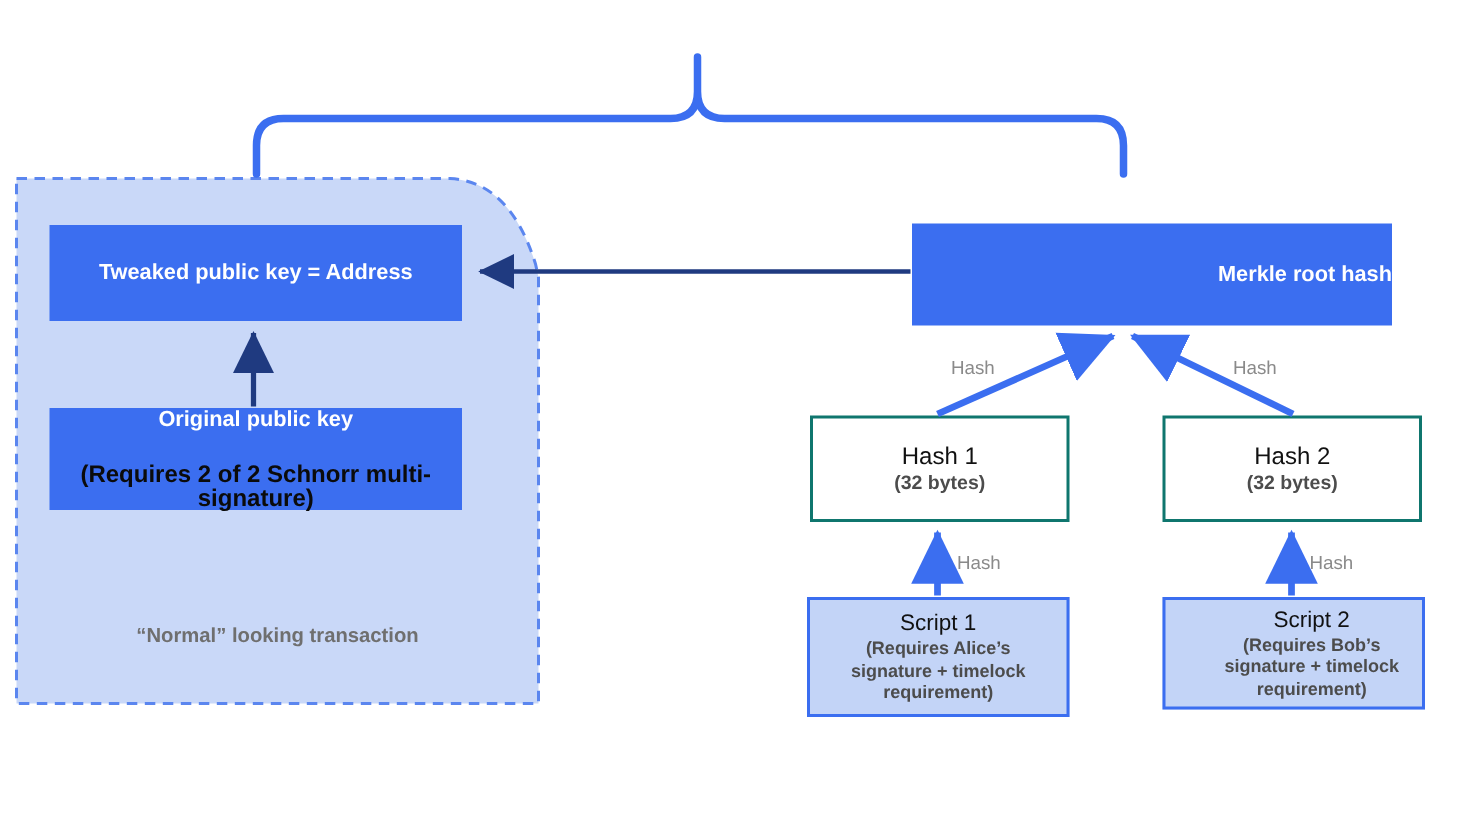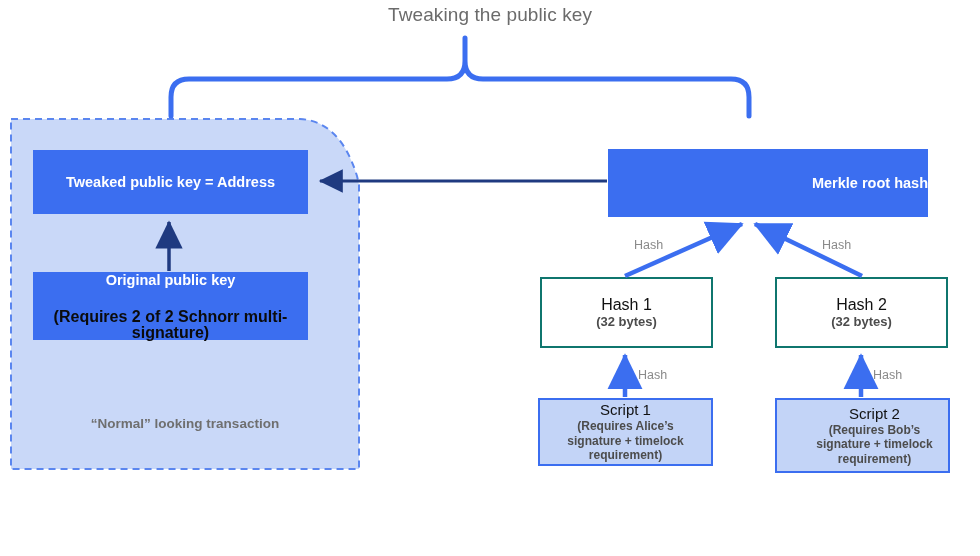--- a/index.html
+++ b/index.html
@@ -45,38 +45,37 @@
 
   
   .box-hash{background:#ffffff;border:2px solid #0f766e;}
   #hash1-box{left:540px;top:277px;width:173px;height:71px;}
   #hash2-box{left:775px;top:277px;width:173px;height:71px;}
   .box-hash .l1{font-size:16px;color:#111111;line-height:19px;}
   .box-hash .l2{font-size:13px;font-weight:bold;color:#4c4c4c;line-height:16px;}
 
   
   .box-script{background:#c3d4f7;border:2px solid #3b6ef0;}
-  #script1-box{left:538px;top:398px;width:175px;height:68px;}
+  #script1-box{left:538px;top:398px;width:175px;height:80px;}
   #script2-box{left:775px;top:398px;width:175px;height:75px;padding-left:24px;}
   .box-script .l1{font-size:15px;color:#111111;line-height:18px;}
   .box-script .l2{font-size:12px;font-weight:bold;color:#4c4c4c;line-height:14.5px;}
 
   
   .edge-label{position:absolute;font-size:12.5px;color:#8a8a8a;z-index:6;white-space:nowrap;}
   #lbl-hash-left{left:634px;top:238px;}
   #lbl-hash-right{left:822px;top:238px;}
   #lbl-hash-s1{left:638px;top:368px;}
   #lbl-hash-s2{left:873px;top:368px;}
 </style>
 </head>
 <body>
 
 <div id="stage">
 
-  <div id="title">Tweaking the public key</div>
 
   <svg class="layer back" viewBox="0 0 980 556">
 
     <path d="M 11,119 L 300,119 Q 340,121 357,176 L 359,185 L 359,469 L 11,469 Z" fill="#c9d8f8" stroke="#5b86ef" stroke-width="2" stroke-dasharray="7 5"></path>
 
     <path d="M 171,116
              L 171,97 Q 171,79 189,79
              L 447,79 Q 465,79 465,61
              L 465,38
              L 465,61 Q 465,79 483,79

